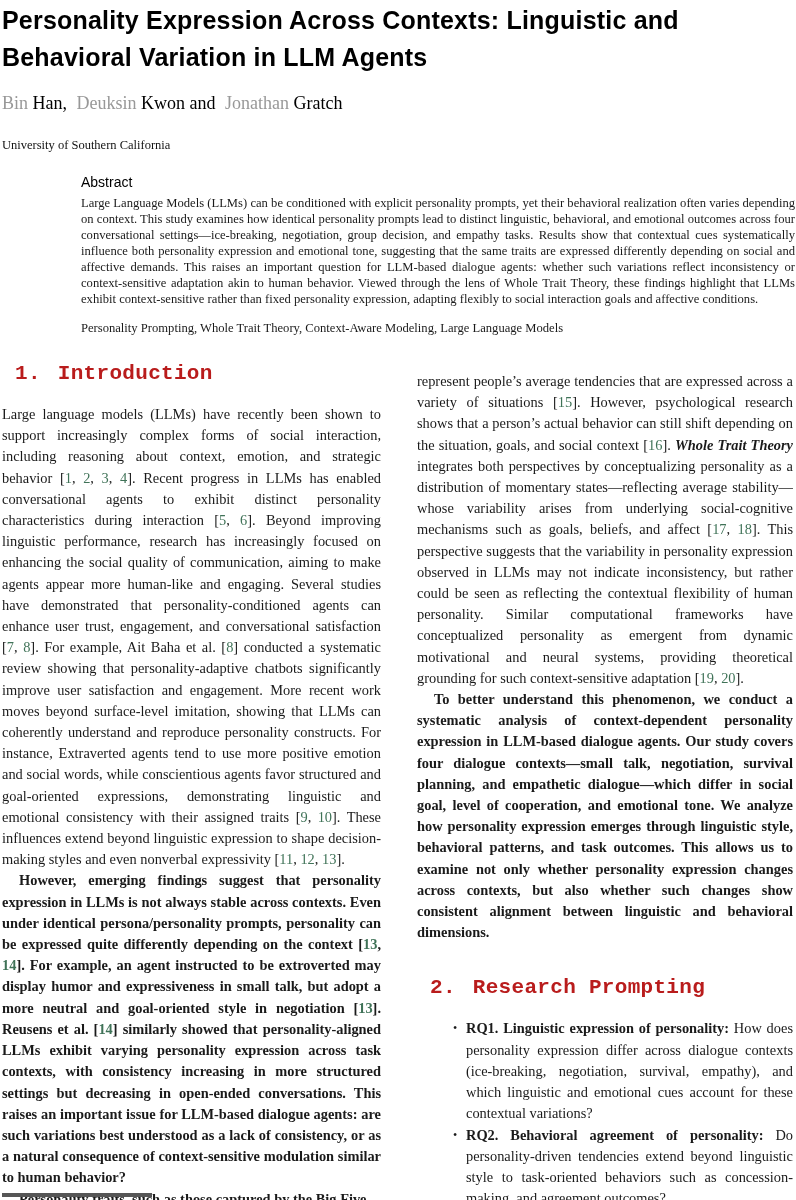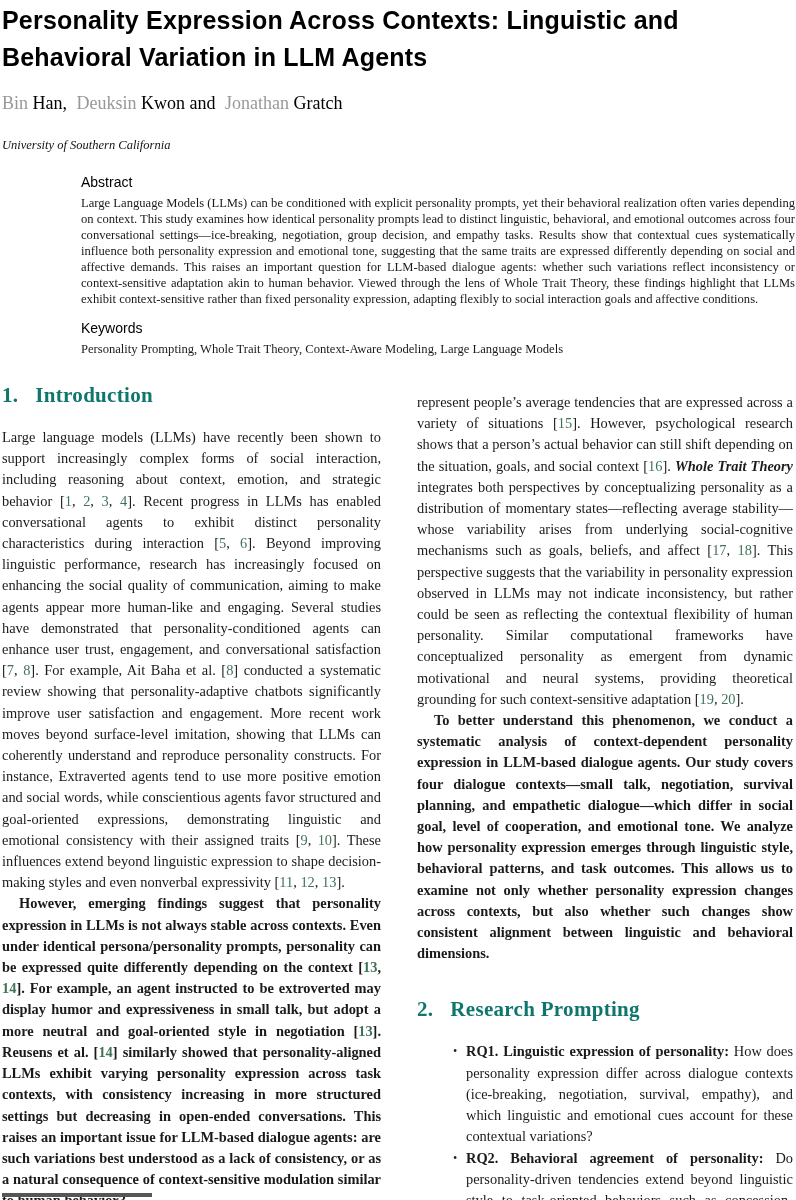--- a/index.html
+++ b/index.html
@@ -29,21 +29,20 @@
   }
   .authors {
     margin-top: 17px;
     font-size: 18px;
     color: #000;
   }
   .authors .first { color: var(--author-gray, #989898); margin-top: 25px; }
   .authors .sep { margin-right: 5px; }
   .affiliation {
     margin-top: 24px;
-    font-style: italic;
     font-size: 12.5px;
     color: #111;
   }
   
   .front {
     margin: 21px 0 0 79px;
     width: 714px;
   }
   .front-heading {
     font-family: "Liberation Sans", sans-serif;
@@ -65,26 +64,26 @@
   }
   
   .columns {
     display: flex;
     margin-top: 26px;
   }
   .col { width: 379px; }
   .col.left  { margin-right: 36px; }
   .col.right { width: 376px; padding-top: 9px; }
   h2.sec {
-    font-family: Liberation Serif, serif;
+    font-family: Liberation Mono, monospace;
     font-weight: 700;
     font-size: 21px;
     letter-spacing: 0.3px;
-    color: #0f766e;
-    margin: 0 0 19px 0;
+    color: #b91c1c;
+    margin: 0 0 19px 13px;
   }
   h2.sec .secnum { display: inline-block; margin-right: 17px; }
   h2.sec.second { margin-top: 33px; }
   .body-par {
     font-size: 14.4px;
     line-height: 21.2px;
     text-align: justify;
     hyphens: auto;
   }
   .body-par.indent { text-indent: 17px; font-weight: bold; }
@@ -123,21 +122,20 @@
   <h1 class="title">Personality Expression Across Contexts: Linguistic and Behavioral Variation in LLM Agents</h1>
 
   <div class="authors"><span class="first">Bin </span><span class="last">Han</span><span class="sep">, </span><span class="first">Deuksin </span><span class="last">Kwon</span><span class="sep"> and </span><span class="first">Jonathan </span><span class="last">Gratch</span><span class="sep"> </span></div>
 
   <div class="affiliation">University of Southern California</div>
 
   <div class="front">
     <div class="front-heading">Abstract</div>
     <p class="abstract-text">Large Language Models (LLMs) can be conditioned with explicit personality prompts, yet their behavioral realization often varies depending on context. This study examines how identical personality prompts lead to distinct linguistic, behavioral, and emotional outcomes across four conversational settings—ice-breaking, negotiation, group decision, and empathy tasks. Results show that contextual cues systematically influence both personality expression and emotional tone, suggesting that the same traits are expressed differently depending on social and affective demands. This raises an important question for LLM-based dialogue agents: whether such variations reflect inconsistency or context-sensitive adaptation akin to human behavior. Viewed through the lens of Whole Trait Theory, these findings highlight that LLMs exhibit context-sensitive rather than fixed personality expression, adapting flexibly to social interaction goals and affective conditions.</p>
     <div class="keywords-block">
-      <div class="front-heading">Keywords</div>
       <p class="keywords-text">Personality Prompting, Whole Trait Theory, Context-Aware Modeling, Large Language Models</p>
     </div>
   </div>
 
   <div class="columns">
 
     <div class="col left">
       <h2 class="sec">
         <span class="secnum">1.</span><span>Introduction</span>
       </h2>

